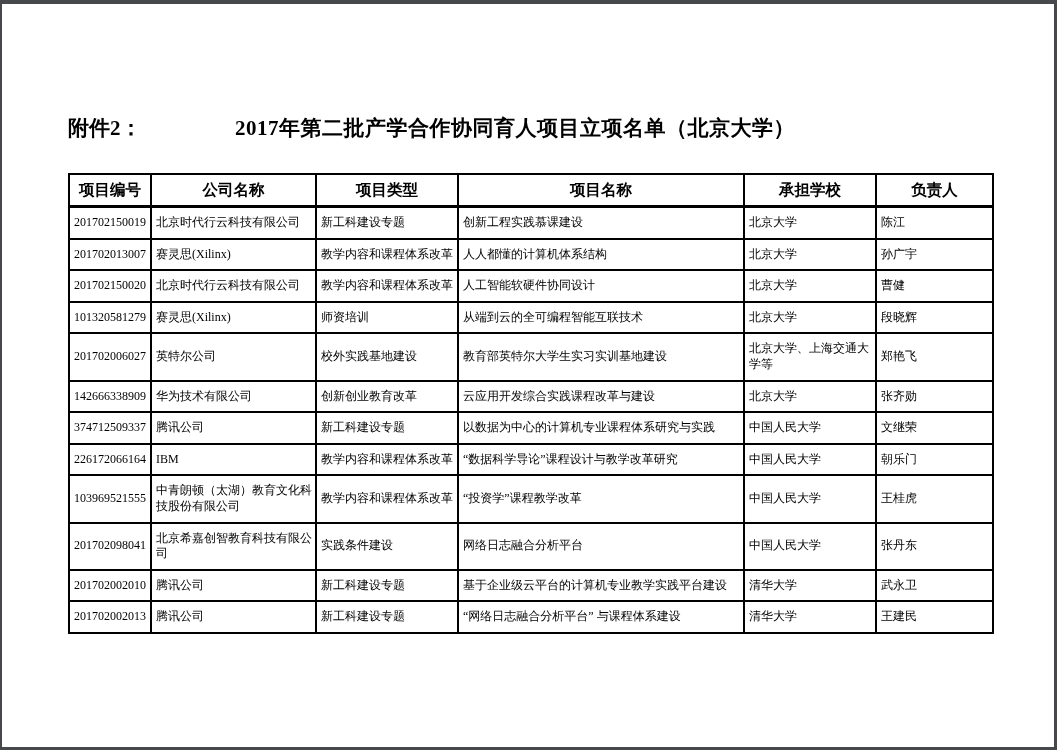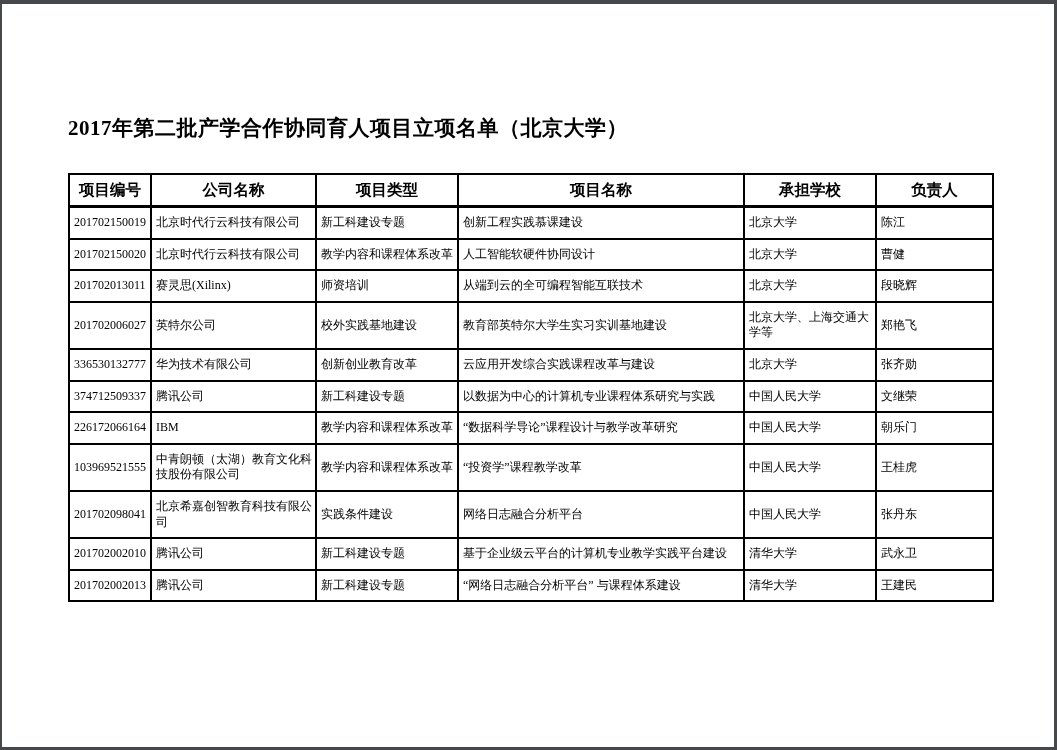--- a/index.html
+++ b/index.html
@@ -61,20 +61,21 @@
   col.c-school { width: 132px; }
   col.c-lead   { width: 117px; }
 </style>
 </head>
 <body>
 
 <div class="frame">
   <div class="doc">
 
     <div class="title-row">
+      <span class="attachment-label">附件2：</span>
       <span class="main-title">2017年第二批产学合作协同育人项目立项名单（北京大学）</span>
     </div>
 
     <table class="projects">
       <colgroup>
         <col class="c-id">
           <col class="c-comp">
           <col class="c-type">
         <col class="c-name">
           <col class="c-school">
@@ -93,45 +94,53 @@
       <tbody>
           <tr>
             <td>201702150019</td>
             <td>北京时代行云科技有限公司</td>
             <td>新工科建设专题</td>
             <td>创新工程实践慕课建设</td>
             <td>北京大学</td>
             <td>陈江</td>
           </tr>
           <tr>
+            <td>201702013007</td>
+            <td>赛灵思(Xilinx)</td>
+            <td>教学内容和课程体系改革</td>
+            <td>人人都懂的计算机体系结构</td>
+            <td>北京大学</td>
+            <td>孙广宇</td>
+          </tr>
+          <tr>
             <td>201702150020</td>
             <td>北京时代行云科技有限公司</td>
             <td>教学内容和课程体系改革</td>
             <td>人工智能软硬件协同设计</td>
             <td>北京大学</td>
             <td>曹健</td>
           </tr>
           <tr>
-            <td>201702013011</td>
+            <td>101320581279</td>
             <td>赛灵思(Xilinx)</td>
             <td>师资培训</td>
             <td>从端到云的全可编程智能互联技术</td>
             <td>北京大学</td>
             <td>段晓辉</td>
           </tr>
           <tr>
             <td>201702006027</td>
             <td>英特尔公司</td>
             <td>校外实践基地建设</td>
             <td>教育部英特尔大学生实习实训基地建设</td>
             <td>北京大学、上海交通大学等</td>
             <td>郑艳飞</td>
           </tr>
           <tr>
-            <td>336530132777</td>
+            <td>142666338909</td>
             <td>华为技术有限公司</td>
             <td>创新创业教育改革</td>
             <td>云应用开发综合实践课程改革与建设</td>
             <td>北京大学</td>
             <td>张齐勋</td>
           </tr>
           <tr>
             <td>374712509337</td>
             <td>腾讯公司</td>
             <td>新工科建设专题</td>

